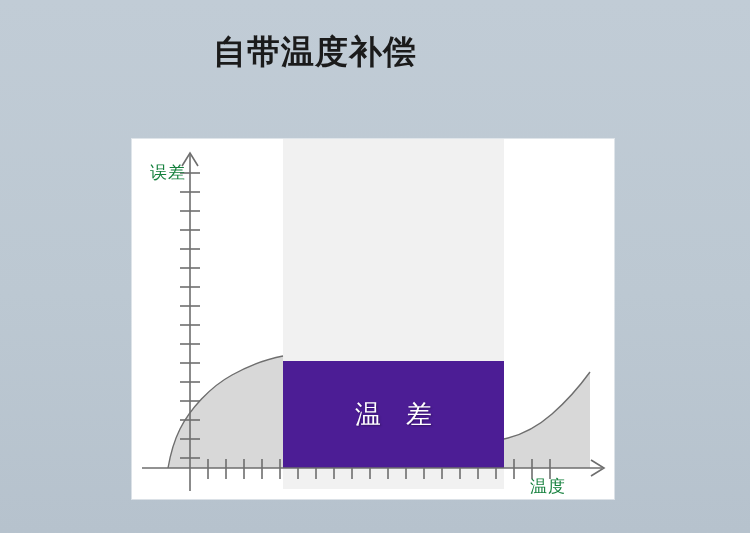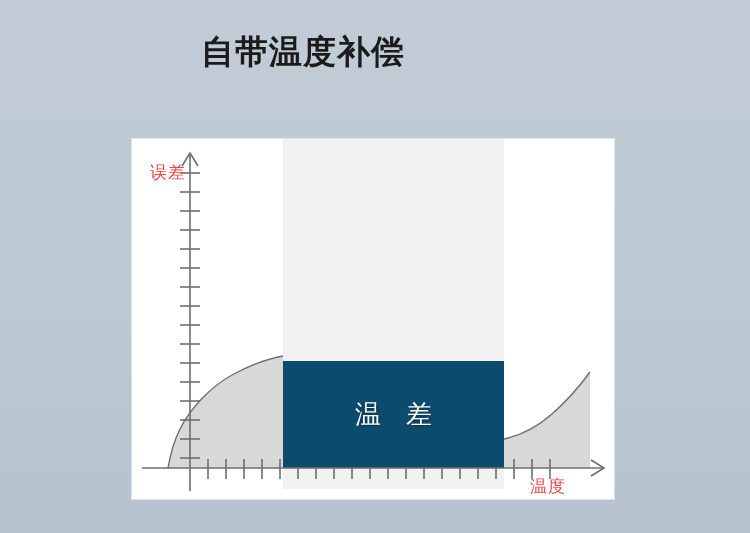--- a/index.html
+++ b/index.html
@@ -18,21 +18,21 @@
   .page {
     position: absolute;
     inset: 0;
     background: linear-gradient(180deg, #c1ccd6 0%, #bcc8d2 55%, #b6c2cd 100%);
   }
 
   
   .title {
     position: absolute;
     top: 32px;
-    left: 0;
+    left: 12px;
     width: 606px;
     text-align: center;
     font-size: 33px;
     font-weight: bold;
     color: #1b1b1b;
     letter-spacing: 1px;
     line-height: 1.2;
   }
 
   .subtitle {
@@ -84,21 +84,21 @@
     height: 360px;
   }
 
   
   .temp-diff-box {
     position: absolute;
     left: 151px;
     top: 222px;
     width: 221px;
     height: 107px;
-    background: #0c4a6e;
+    background: #4c1d95;
     display: flex;
     align-items: center;
     justify-content: center;
   }
   .temp-diff-box .label {
     color: #ffffff;
     font-size: 26px;
     letter-spacing: 9px;
     text-indent: 9px;
     text-shadow: 1px 1px 2px rgba(0,0,0,0.35);
@@ -129,21 +129,21 @@
 
   
   .axes-svg {
     position: absolute;
     left: 0; top: 0;
     width: 482px; height: 360px;
   }
 
   .axis-label {
     position: absolute;
-    color: #ef4444;
+    color: #15803d;
     font-size: 17px;
     letter-spacing: 1px;
   }
   .y-axis-label { left: 18px; top: 22px; }
   .x-axis-label { left: 398px; top: 336px; font-family: Liberation Serif, serif; }
 </style>
 </head>
 <body>
 
 <div class="page">

